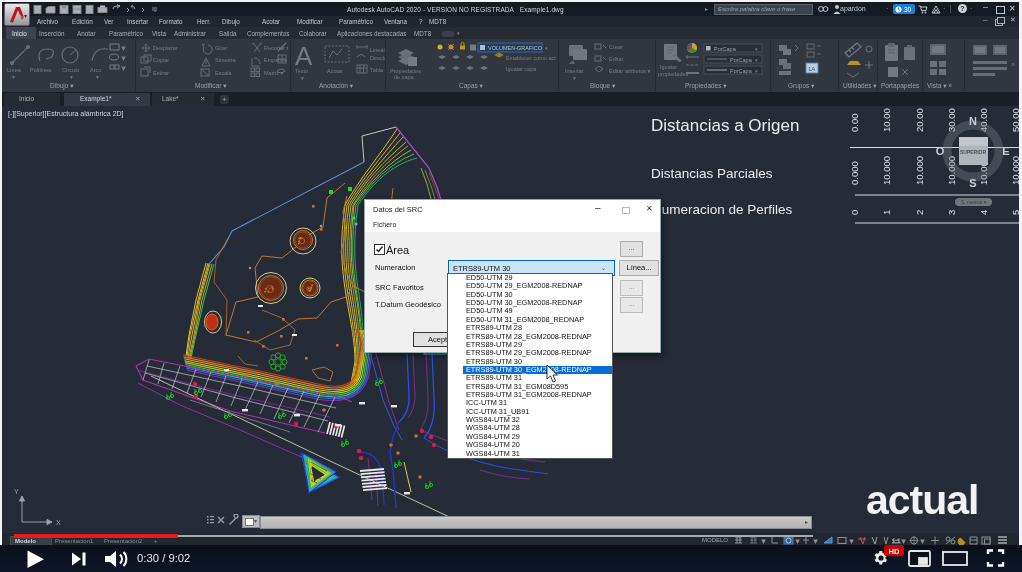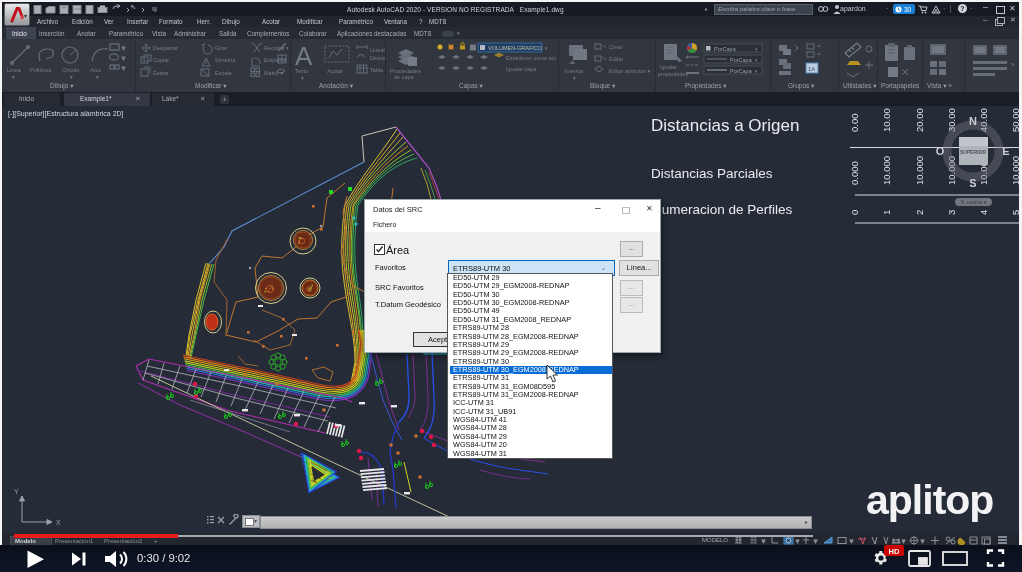--- a/index.html
+++ b/index.html
@@ -577,21 +577,21 @@
         <rect x="47" y="6" width="21" height="15" rx="1.5"></rect>
           <rect x="57" y="13" width="8" height="6" fill="#e8e8e8"></rect>
         <rect x="81" y="7" width="24" height="13"></rect>
       </g>
       <g stroke="#fff" stroke-width="2.4" fill="none">
         <path d="M126 9 v-3.5 h5 M136 5.5 h5 v3.5 M141 17 v3.5 h-5 M131 20.5 h-5 v-3.5"></path>
       </g>
     </svg>
   </div>
 
-  <div class="t" style="left:866px;top:477px;font-size:41px;font-weight:bold;color:#f2f2f4;letter-spacing:-1px;z-index:8">aplitop</div>
+  <div class="t" style="left:866px;top:477px;font-size:41px;font-weight:bold;color:#f2f2f4;letter-spacing:-1px;z-index:8">actual</div>
 
   <svg class="abs" id="cad" width="1022" height="572" viewBox="0 0 1022 572" style="left:0;top:0;z-index:5">
       <path d="M 397,129 C 378,158 360,178 345,205 C 340,240 341,265 346,295 C 350,320 355,340 355,362 L 351,383" fill="none" stroke="#d8c22c" stroke-width="1"></path>
 <path d="M 400,133 C 380,159 362,179 347,205 C 342,240 343,265 348,295 C 352,320 356,340 356,362 L 352,383" fill="none" stroke="#e0ae20" stroke-width="1"></path>
 <path d="M 403,137 C 382,160 364,180 349,205 C 344,240 345,265 350,295 C 354,320 358,340 357,362 L 353,382" fill="none" stroke="#c9b830" stroke-width="1"></path>
 <path d="M 406,142 C 384,161 366,180 351,205 C 346,240 347,265 352,295 C 356,320 359,340 358,362 L 354,382" fill="none" stroke="#a6c22c" stroke-width="1"></path>
 <path d="M 408,146 C 386,162 368,181 353,205 C 348,240 349,265 354,295 C 358,320 360,340 360,362 L 355,381" fill="none" stroke="#d28e20" stroke-width="1"></path>
 <path d="M 411,150 C 388,163 370,182 354,205 C 350,240 350,265 356,295 C 360,320 362,340 361,362 L 356,381" fill="none" stroke="#8cc22c" stroke-width="1"></path>
 <path d="M 414,154 C 389,164 371,183 356,205 C 351,240 352,265 357,295 C 361,320 363,340 362,362 L 357,381" fill="none" stroke="#4cb84c" stroke-width="1"></path>
 <path d="M 417,158 C 391,165 373,183 358,205 C 353,240 354,265 359,295 C 363,320 364,340 363,362 L 358,380" fill="none" stroke="#2fa85f" stroke-width="1"></path>
@@ -858,21 +858,21 @@
     <div class="abs" style="left:9px;top:44px;width:9px;height:9px;background:#fff;border:1px solid #333">
         <svg style="position:absolute;left:0;top:0" width="9" height="9" viewBox="0 0 9 9">
           <path d="M1.5 4.5 L3.5 6.5 L7.5 1.5" stroke="#222" stroke-width="1.3" fill="none"></path>
         </svg>
       </div>
     <div class="t" style="left:21px;top:44px;font-size:11px;color:#111">Área</div>
     <div class="abs" style="left:255px;top:41px;width:21px;height:14px;background:#e1e1e1;border:1px solid #adadad;text-align:center">
       <div style="font-size:7px;color:#333;line-height:12px">...</div>
     </div>
 
-    <div class="t" style="left:10px;top:63px;font-size:7.5px;color:#111">Favoritos</div>
+    <div class="t" style="left:10px;top:63px;font-size:7.5px;color:#111">Numeracion</div>
     <div class="abs" style="left:83px;top:60px;width:165px;height:14px;background:#cce4f7;border:1px solid #0067c0">
       <div class="t" style="left:4px;top:3px;font-size:7.5px;color:#111">ETRS89-UTM 30</div>
       <div class="t" style="left:152px;top:3px;font-size:6px;color:#444">⌄</div>
     </div>
     <div class="abs" style="left:254px;top:60px;width:38px;height:14px;background:#e1e1e1;border:1px solid #adadad;text-align:center">
       <div style="font-size:7.5px;color:#111;line-height:13px">Línea...</div>
     </div>
 
     <div class="t" style="left:10px;top:83px;font-size:7.5px;color:#111">SRC Favoritos</div>
     <div class="abs" style="left:255px;top:80px;width:21px;height:14px;background:#e7e7e7;border:1px solid #bbb;text-align:center">
@@ -883,39 +883,39 @@
     <div class="abs" style="left:255px;top:97px;width:21px;height:14px;background:#e7e7e7;border:1px solid #bbb;text-align:center">
       <div style="font-size:7px;color:#888;line-height:12px">...</div>
     </div>
 
     <div class="abs" style="left:48px;top:132px;width:60px;height:13px;background:#e1e1e1;border:1px solid #333">
       <div class="t" style="left:14px;top:2px;font-size:7.5px;color:#111">Acepta</div>
     </div>
   </div>
 
   <div class="abs" id="ddlist" style="left:447px;top:273px;width:164px;height:184px;background:#fff;border:1px solid #555;z-index:12;font-size:7.3px;color:#111;overflow:hidden">
-    <div style="padding-left:5px;line-height:8.36px">
+    <div style="padding-left:18px;line-height:8.36px">
       <div>ED50-UTM 29</div>
       <div>ED50-UTM 29_EGM2008-REDNAP</div>
       <div>ED50-UTM 30</div>
       <div>ED50-UTM 30_EGM2008-REDNAP</div>
       <div>ED50-UTM 49</div>
       <div>ED50-UTM 31_EGM2008_REDNAP</div>
       <div>ETRS89-UTM 28</div>
       <div>ETRS89-UTM 28_EGM2008-REDNAP</div>
       <div>ETRS89-UTM 29</div>
       <div>ETRS89-UTM 29_EGM2008-REDNAP</div>
       <div>ETRS89-UTM 30</div>
       <div style="background:#0a6cd6;color:#fff;margin-left:-3px;padding-left:3px">ETRS89-UTM 30_EGM2008-REDNAP</div>
       <div>ETRS89-UTM 31</div>
       <div>ETRS89-UTM 31_EGM08D595</div>
       <div>ETRS89-UTM 31_EGM2008-REDNAP</div>
       <div>ICC-UTM 31</div>
       <div>ICC-UTM 31_UB91</div>
-      <div>WGS84-UTM 41</div>
+      <div>WGS84-UTM 32</div>
       <div>WGS84-UTM 28</div>
       <div>WGS84-UTM 29</div>
       <div>WGS84-UTM 20</div>
       <div>WGS84-UTM 31</div>
     </div>
   </div>
 
   <svg class="abs" style="left:545px;top:364px;z-index:20" width="14" height="20" viewBox="0 0 14 20">
     <path d="M2 1 L2 15 L5.5 12 L8 18 L10.5 17 L8 11 L12.5 11 Z" fill="#fff" stroke="#000" stroke-width="0.8"></path>
   </svg>

